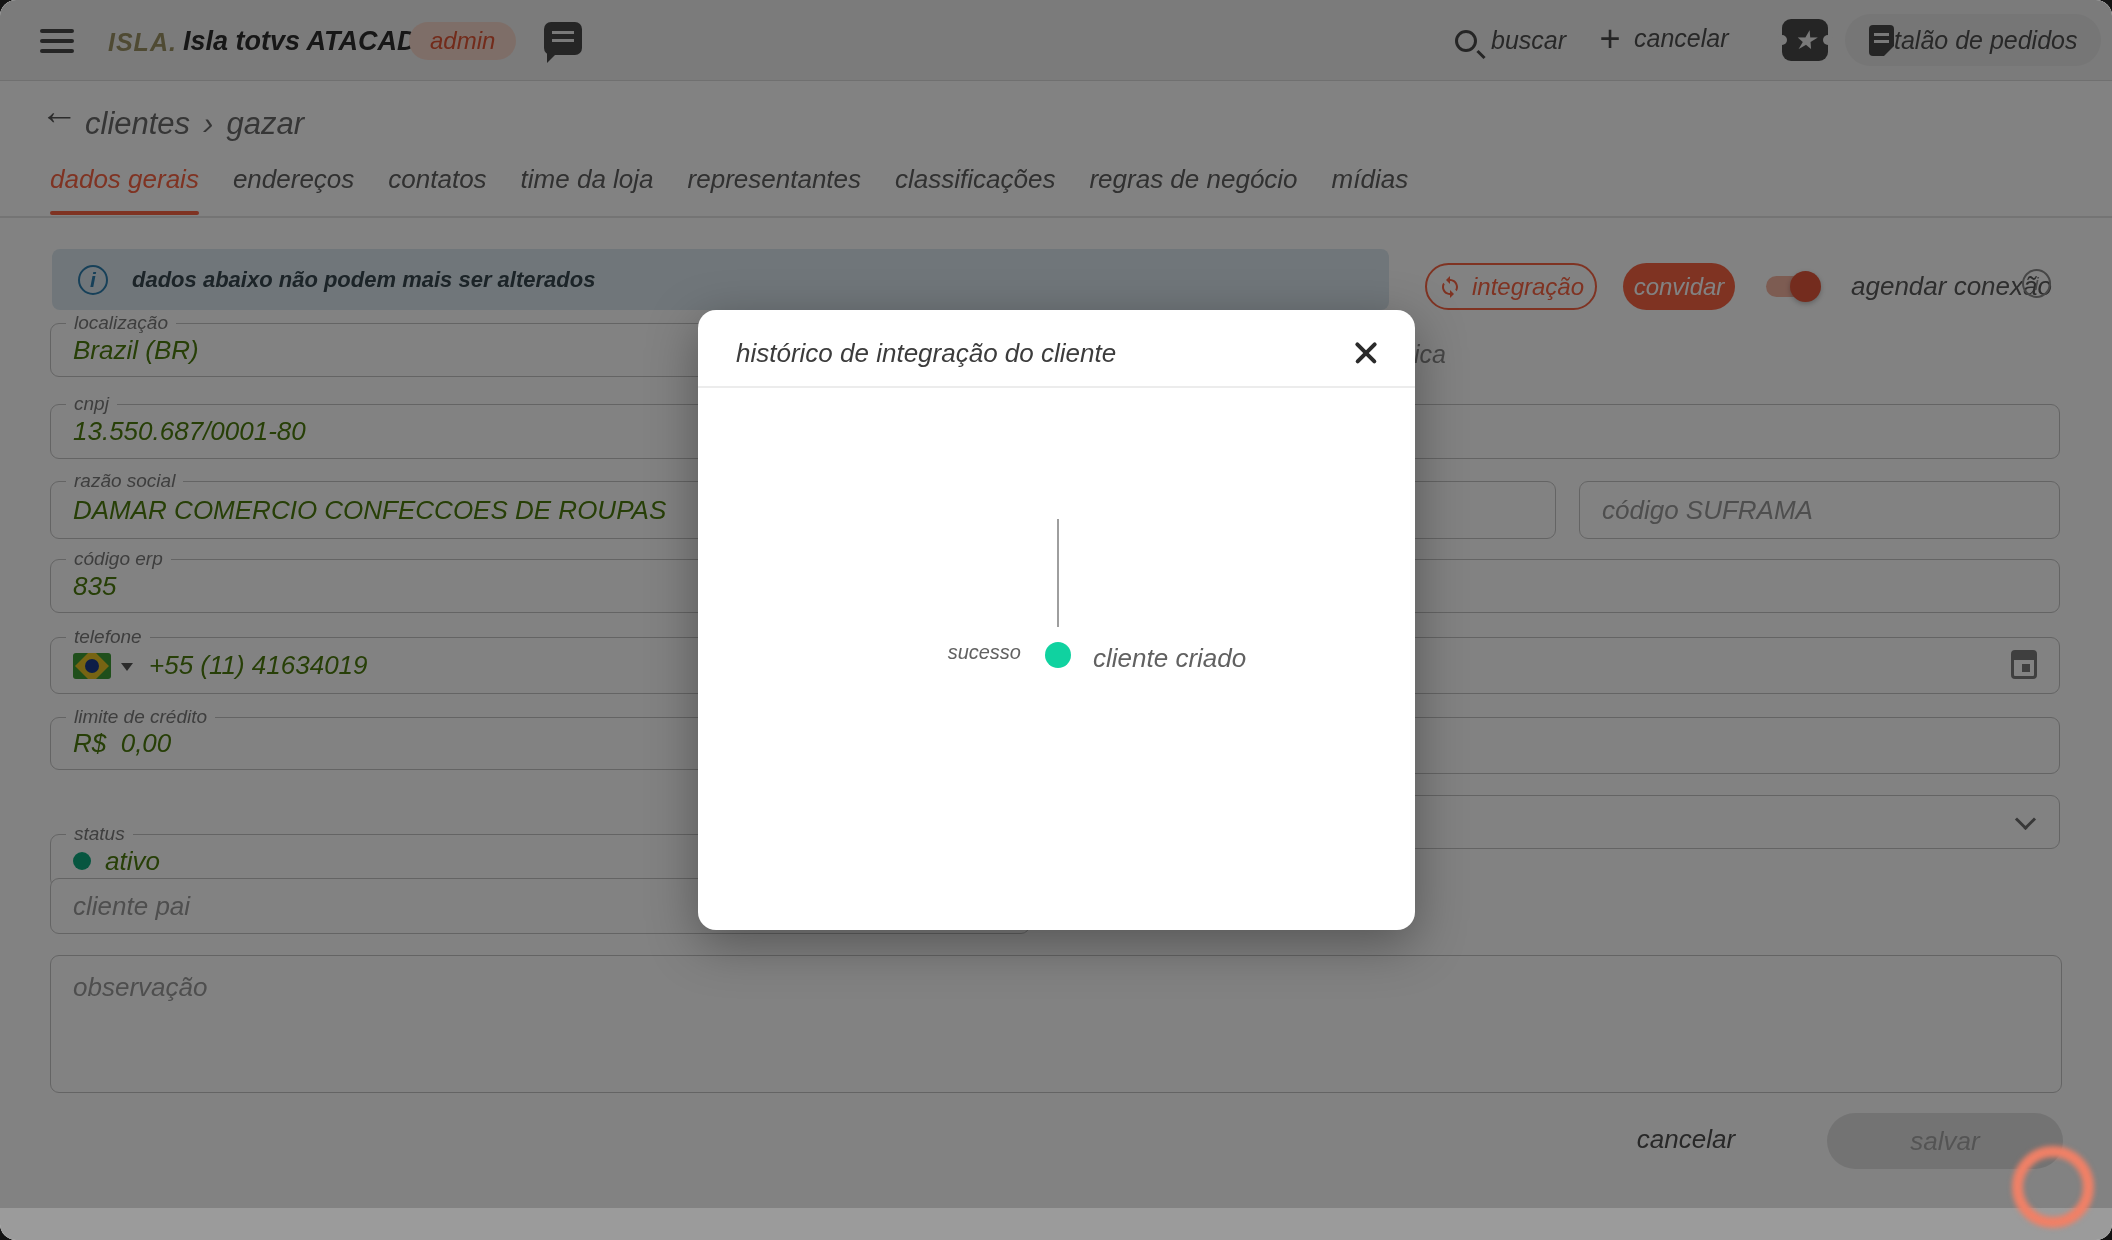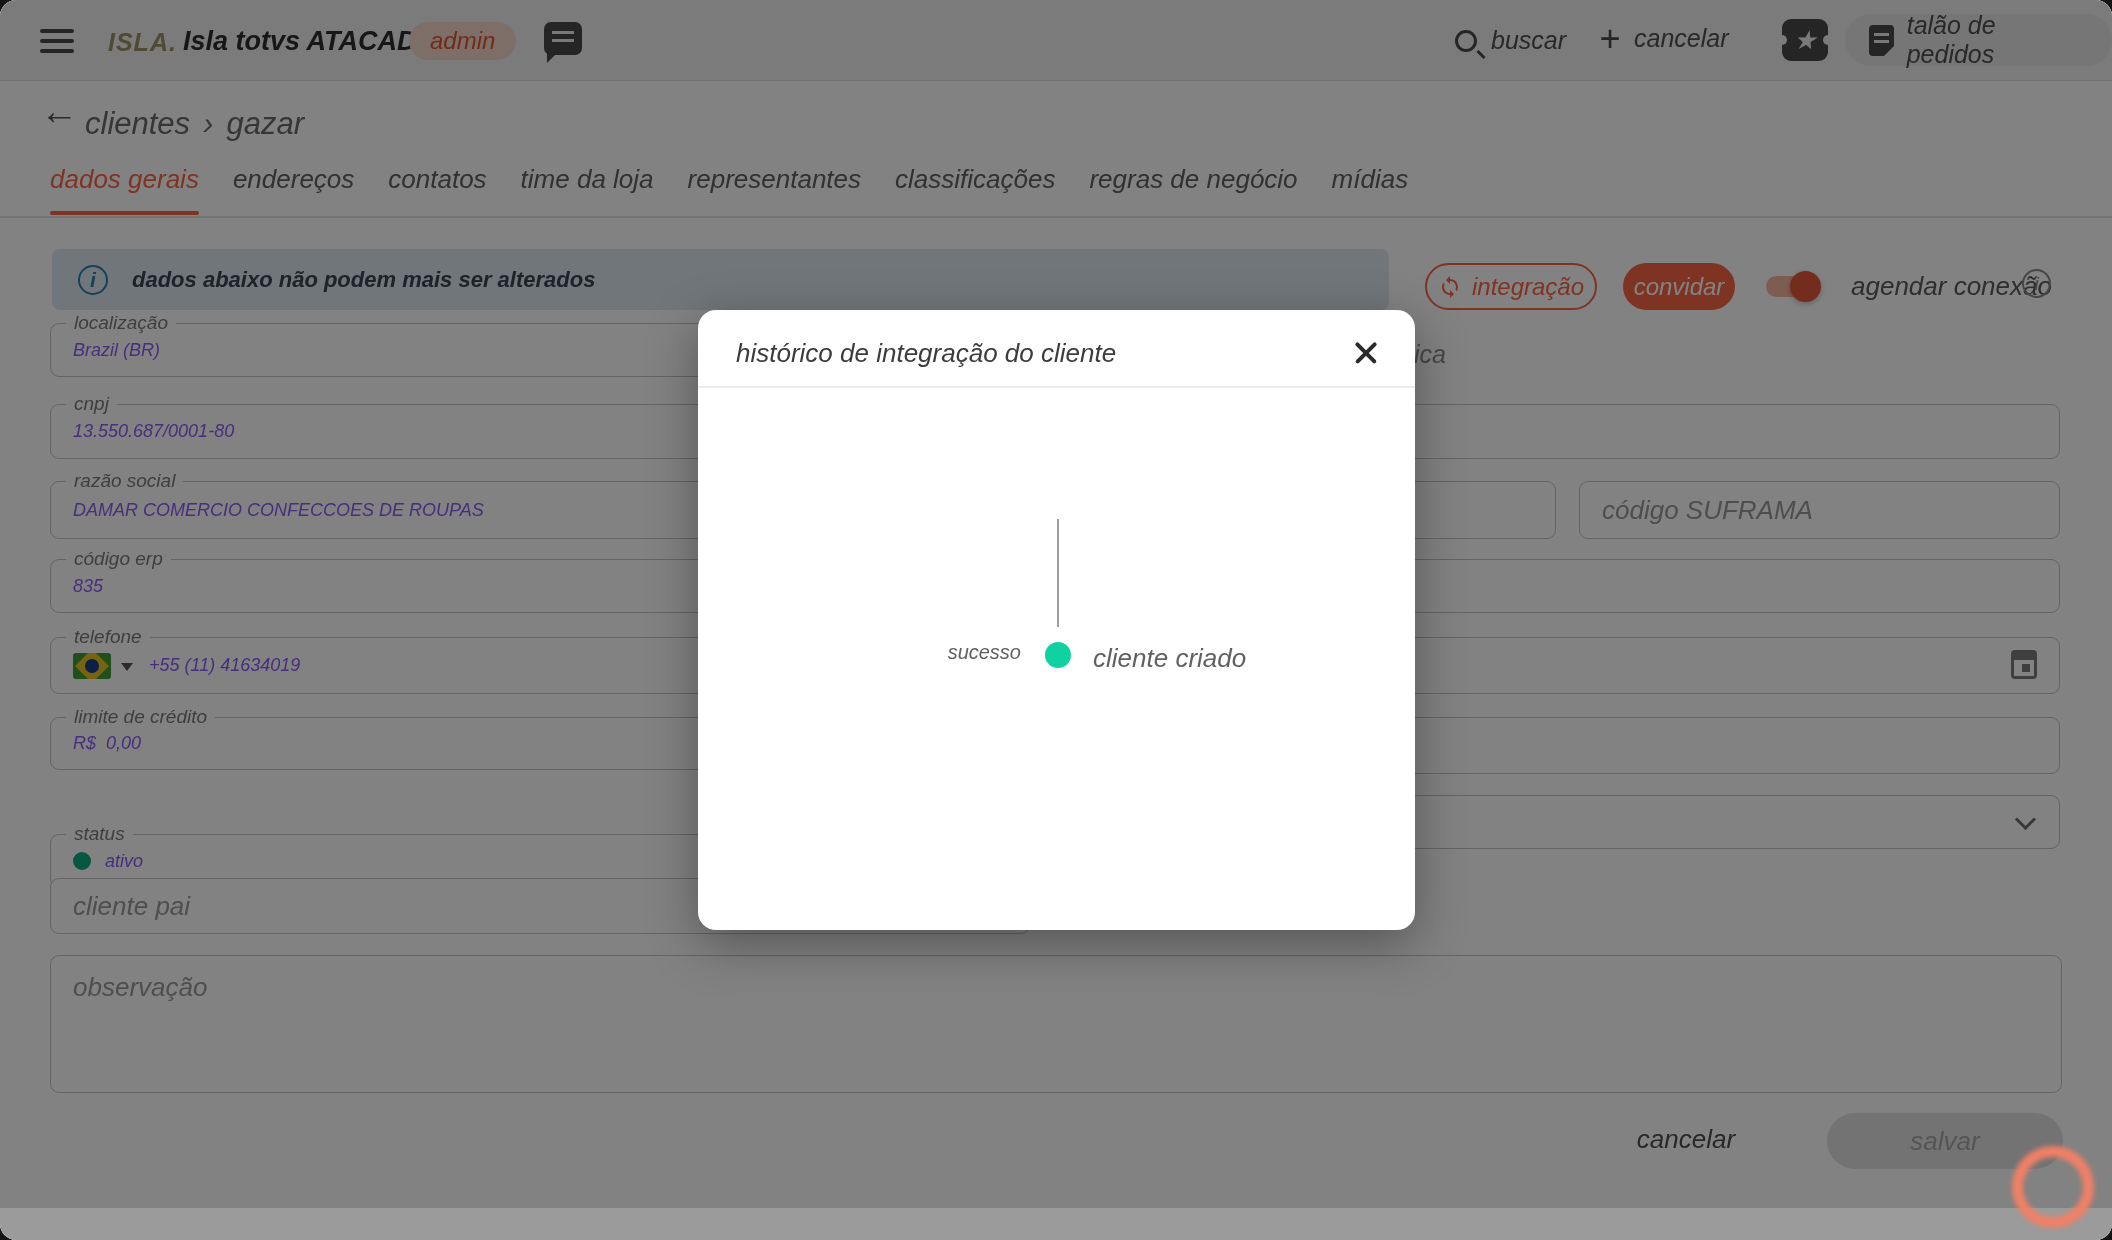--- a/index.html
+++ b/index.html
@@ -21,21 +21,21 @@
   .chat-ic::before{content:"";position:absolute;left:8px;top:9px;width:22px;height:3px;background:#ededed;box-shadow:0 8px 0 #ededed;}
   .chat-ic::after{content:"";position:absolute;left:3px;bottom:-8px;border:6px solid transparent;border-top-color:#4a4a4a;border-left-color:#4a4a4a;}
   .bar-btn{position:absolute;display:flex;align-items:center;gap:14px;color:#4f4f4f;font-size:25px;cursor:pointer;}
   .search-glass{width:22px;height:22px;border:3px solid #4a4a4a;border-radius:50%;position:relative;}
   .search-glass::after{content:"";position:absolute;left:18px;top:20px;width:10px;height:3px;background:#4a4a4a;transform:rotate(45deg);}
   .plus-ic{font-size:36px;font-weight:400;color:#4a4a4a;line-height:26px;}
   .star-btn{position:absolute;left:1782px;top:19px;width:46px;height:42px;background:#4a4a4a;border-radius:9px;display:flex;align-items:center;justify-content:center;cursor:pointer;}
   .star-btn::before,.star-btn::after{content:"";position:absolute;width:10px;height:10px;border-radius:50%;background:var(--appbar-bg);top:16px;}
   .star-btn::before{left:-5px;} .star-btn::after{right:-5px;}
   .star-glyph{color:#efefef;font-size:26px;line-height:1;}
-  .pill-btn{position:absolute;left:1845px;top:14px;height:52px;padding:0 24px;border-radius:26px;background:#e7e7e7;display:flex;align-items:center;gap:13px;font-size:25px;color:#4f4f4f;cursor:pointer;}
+  .pill-btn{position:absolute;left:1845px;top:14px;height:52px;padding:0 24px;border-radius:26px;background:#e7e7e7;display:flex;align-items:center;font-size:25px;color:#4f4f4f;cursor:pointer;}
   .receipt-ic{width:25px;height:31px;background:#4a4a4a;border-radius:4px;position:relative;}
   .receipt-ic::before{content:"";position:absolute;left:5px;top:8px;width:15px;height:3px;background:#ededed;box-shadow:0 7px 0 #ededed;}
   .receipt-ic::after{content:"";position:absolute;right:-1px;bottom:-1px;border:6px solid transparent;border-bottom-color:#e7e7e7;border-right-color:#e7e7e7;}
 
   
   .crumb-back{position:absolute;left:40px;top:92px;font-size:38px;color:#565656;cursor:pointer;line-height:1;}
   .crumb{position:absolute;left:85px;top:106px;font-size:31px;color:#6b6b6b;display:flex;gap:13px;align-items:center;}
   .tabs{position:absolute;left:50px;top:164px;display:flex;gap:34px;}
   .tab{font-size:26px;color:#606060;padding-bottom:20px;position:relative;cursor:pointer;white-space:nowrap;}
   .tab.active{color:var(--accent);}
@@ -50,21 +50,21 @@
   .btn-fill{position:absolute;left:1623px;top:263px;width:112px;height:47px;border-radius:24px;background:var(--accent);color:#ffffff;font-size:24px;display:flex;align-items:center;justify-content:center;cursor:pointer;}
   .sync-svg{width:24px;height:24px;fill:var(--accent);}
   .toggle{position:absolute;left:1766px;top:276px;width:52px;height:21px;border-radius:11px;background:#f5b4a2;cursor:pointer;}
   .toggle::after{content:"";position:absolute;right:-3px;top:-5px;width:31px;height:31px;border-radius:50%;background:var(--accent-dark);box-shadow:0 2px 5px rgba(0,0,0,.25);}
   .sched-label{position:absolute;left:1851px;top:271px;font-size:26px;color:#5a5a5a;}
   .info-ic2{position:absolute;left:2022px;top:269px;width:29px;height:29px;border:2.5px solid #8b8b8b;border-radius:50%;color:#8b8b8b;font-size:19px;display:flex;align-items:center;justify-content:center;cursor:pointer;}
 
   
   .field{position:absolute;border:1.5px solid #c4c4c4;border-radius:9px;background:#fff;display:flex;align-items:center;padding:0 22px;}
   .flabel{position:absolute;top:-12px;left:15px;background:#fff;padding:0 8px;font-size:19px;color:#7b7b7b;white-space:nowrap;}
-  .fvalue{font-size:18px;color:#8b5cf6;white-space:pre;}
+  .fvalue{font-size:26px;color:#4d7c0f;white-space:pre;}
   .fplace{font-size:26px;color:#9a9a9a;white-space:pre;text-align:right;}
   .flag{width:38px;height:26px;background:#3d9b35;border-radius:3px;position:relative;overflow:hidden;margin-right:10px;flex:0 0 auto;}
   .flag::before{content:"";position:absolute;left:7px;top:1px;width:24px;height:24px;background:#e9c527;transform:rotate(45deg);}
   .flag::after{content:"";position:absolute;left:12px;top:6px;width:14px;height:14px;background:#1a3c8c;border-radius:50%;}
   .caret{width:0;height:0;border:6px solid transparent;border-top:8px solid #555;margin:8px 16px 0 0;}
   .status-dot{width:18px;height:18px;border-radius:50%;background:#0faa7f;margin-right:14px;flex:0 0 auto;}
   .cal-ic{position:absolute;right:22px;top:12px;width:26px;height:29px;border:3px solid #7c7c7c;border-radius:4px;}
   .cal-ic::before{content:"";position:absolute;left:-1px;top:-1px;width:22px;height:8px;background:#7c7c7c;}
   .cal-ic::after{content:"";position:absolute;right:4px;bottom:4px;width:8px;height:8px;background:#7c7c7c;}
   .chev{position:absolute;right:26px;top:16px;width:15px;height:15px;border-right:3px solid #6f6f6f;border-bottom:3px solid #6f6f6f;transform:rotate(45deg);}

